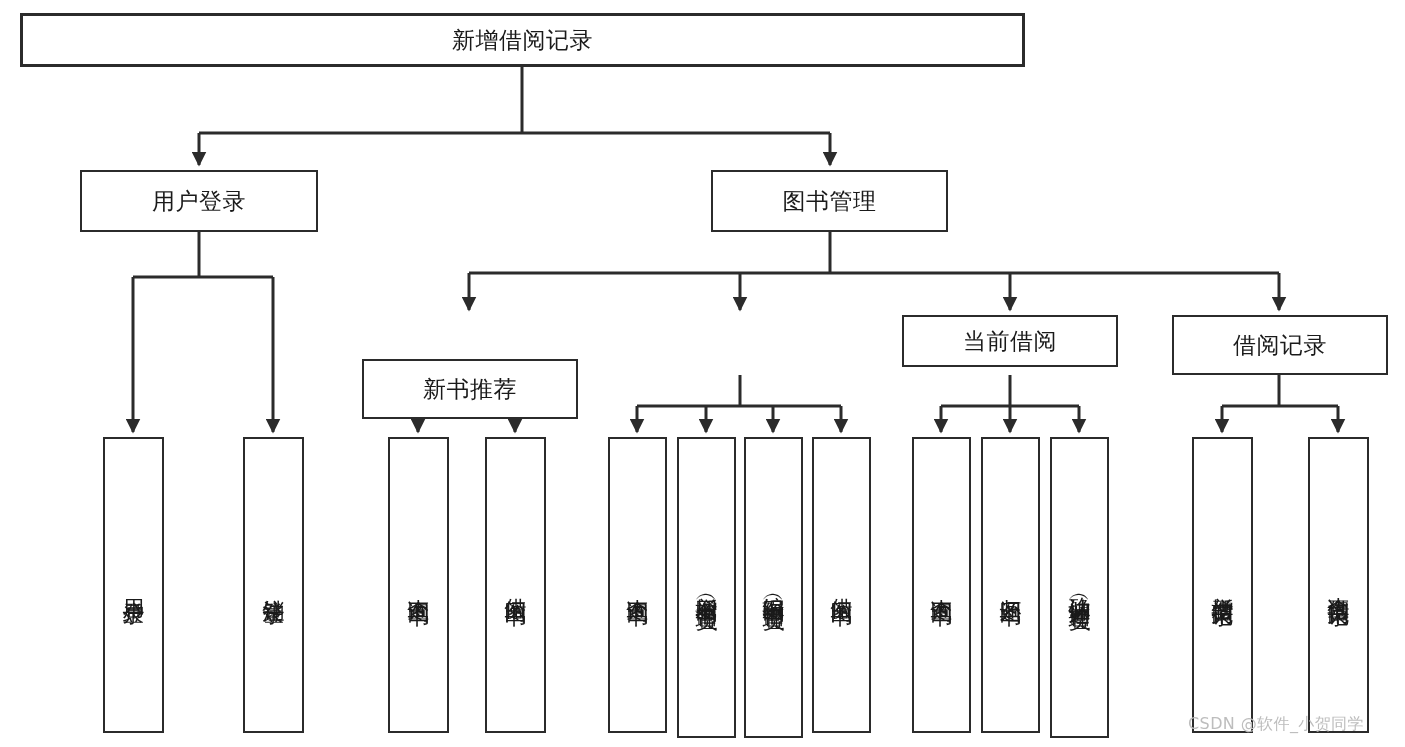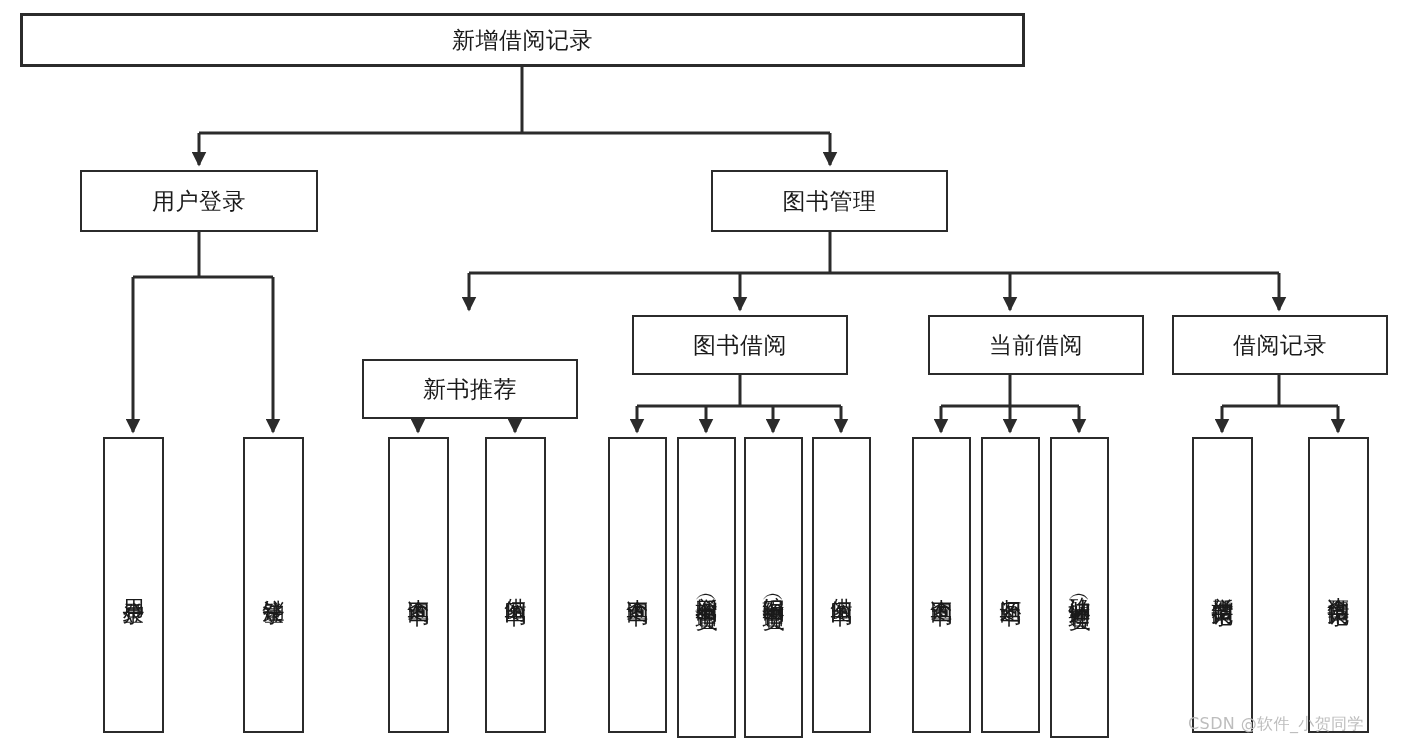--- a/index.html
+++ b/index.html
@@ -154,25 +154,22 @@
   </div>
 
   <div class="node" style="left:711px; top:170px; width:237px; height:62px;">
     <span class="node-label">图书管理</span>
   </div>
 
   <div class="node" style="left:362px; top:315px; width:216px; height:60px;margin-top:44px;">
     <span class="node-label">新书推荐</span>
   </div>
 
-  <div class="node" style="left:632px; top:315px; width:216px; height:60px;">
-    <span class="node-label">图书借阅</span>
-  </div>
-
-  <div class="node" style="left:902px; top:315px; width:216px; height:60px;margin-left:26px;">
+
+  <div class="node" style="left:902px; top:315px; width:216px; height:52px;">
     <span class="node-label">当前借阅</span>
   </div>
 
   <div class="node" style="left:1172px; top:315px; width:216px; height:60px;justify-content:center;">
     <span class="node-label">借阅记录</span>
   </div>
 
   <div class="node leaf" style="left:103px; top:437px; width:61px; height:296px;">
     <span class="node-label">用户登录</span>
   </div>

